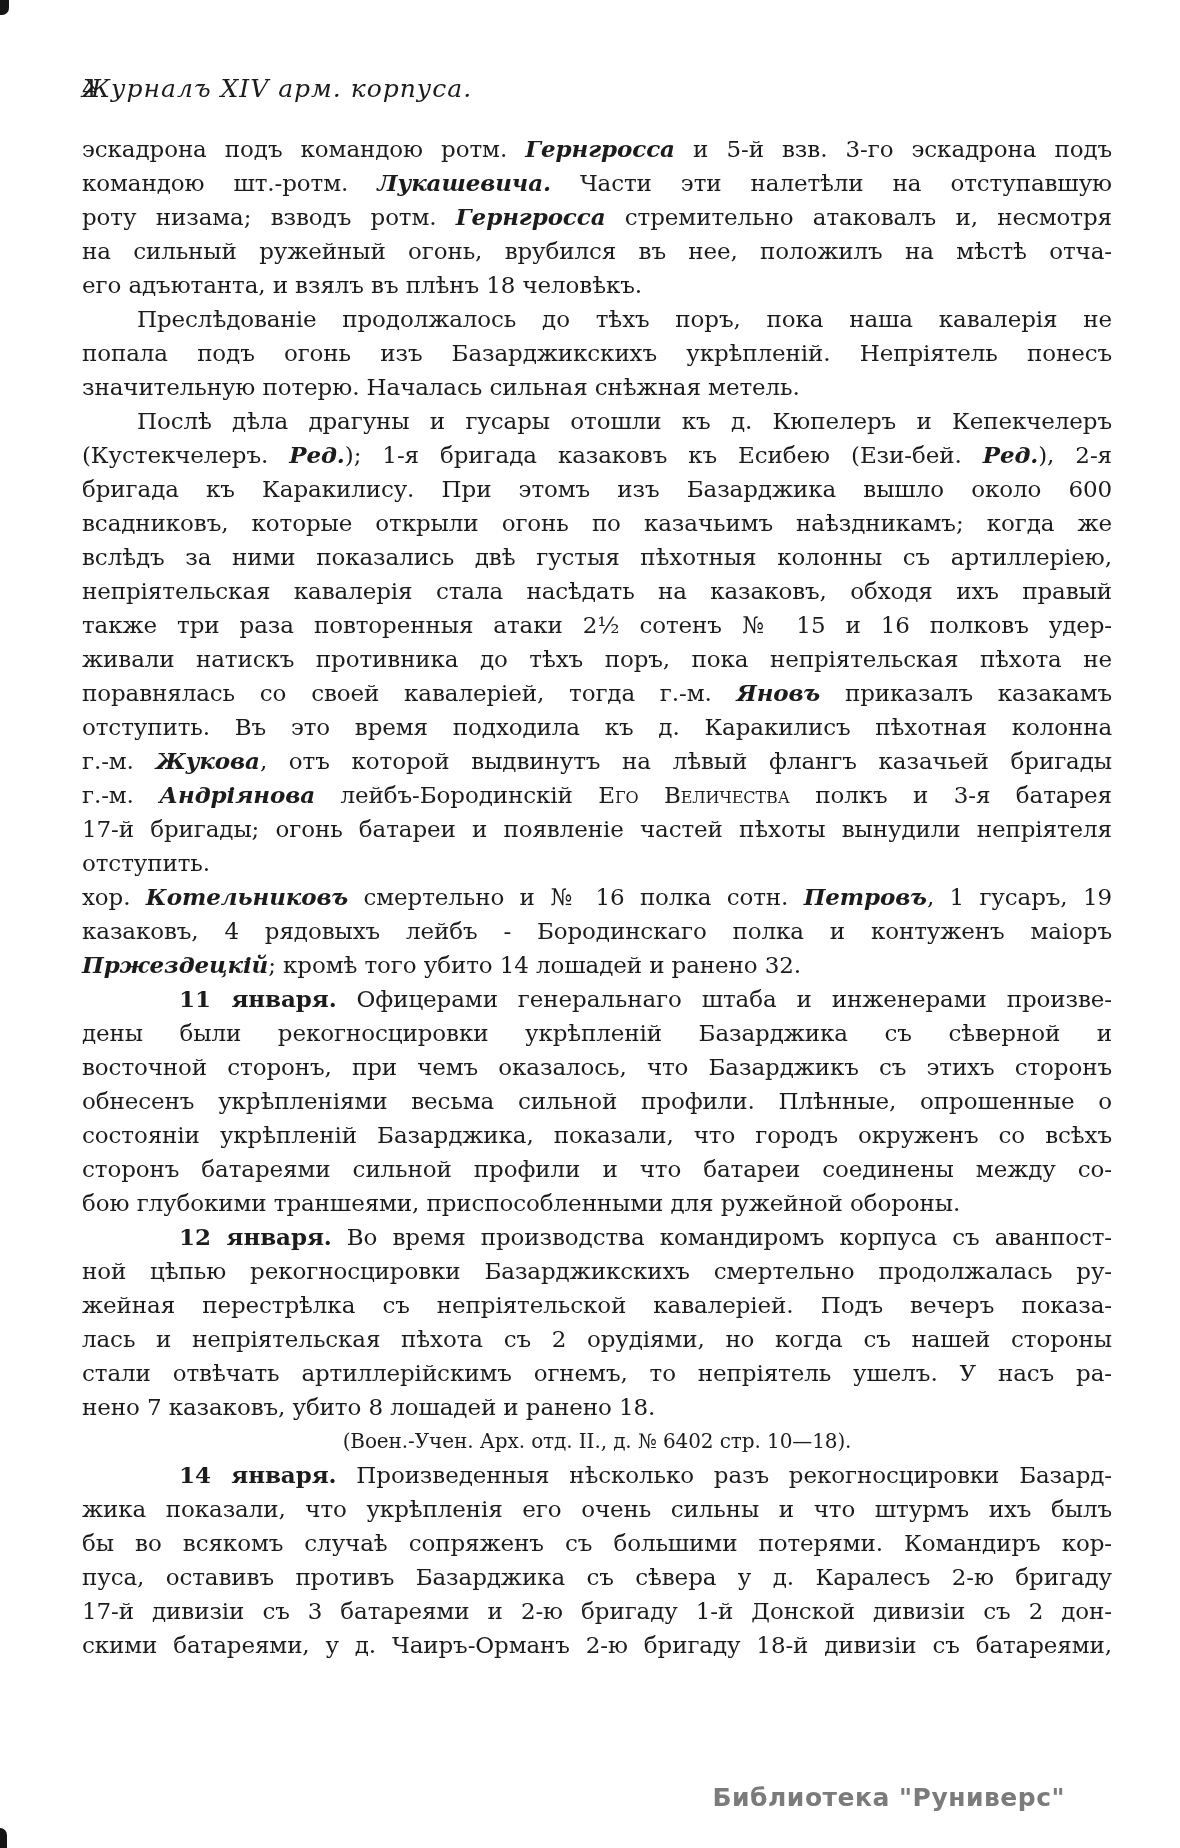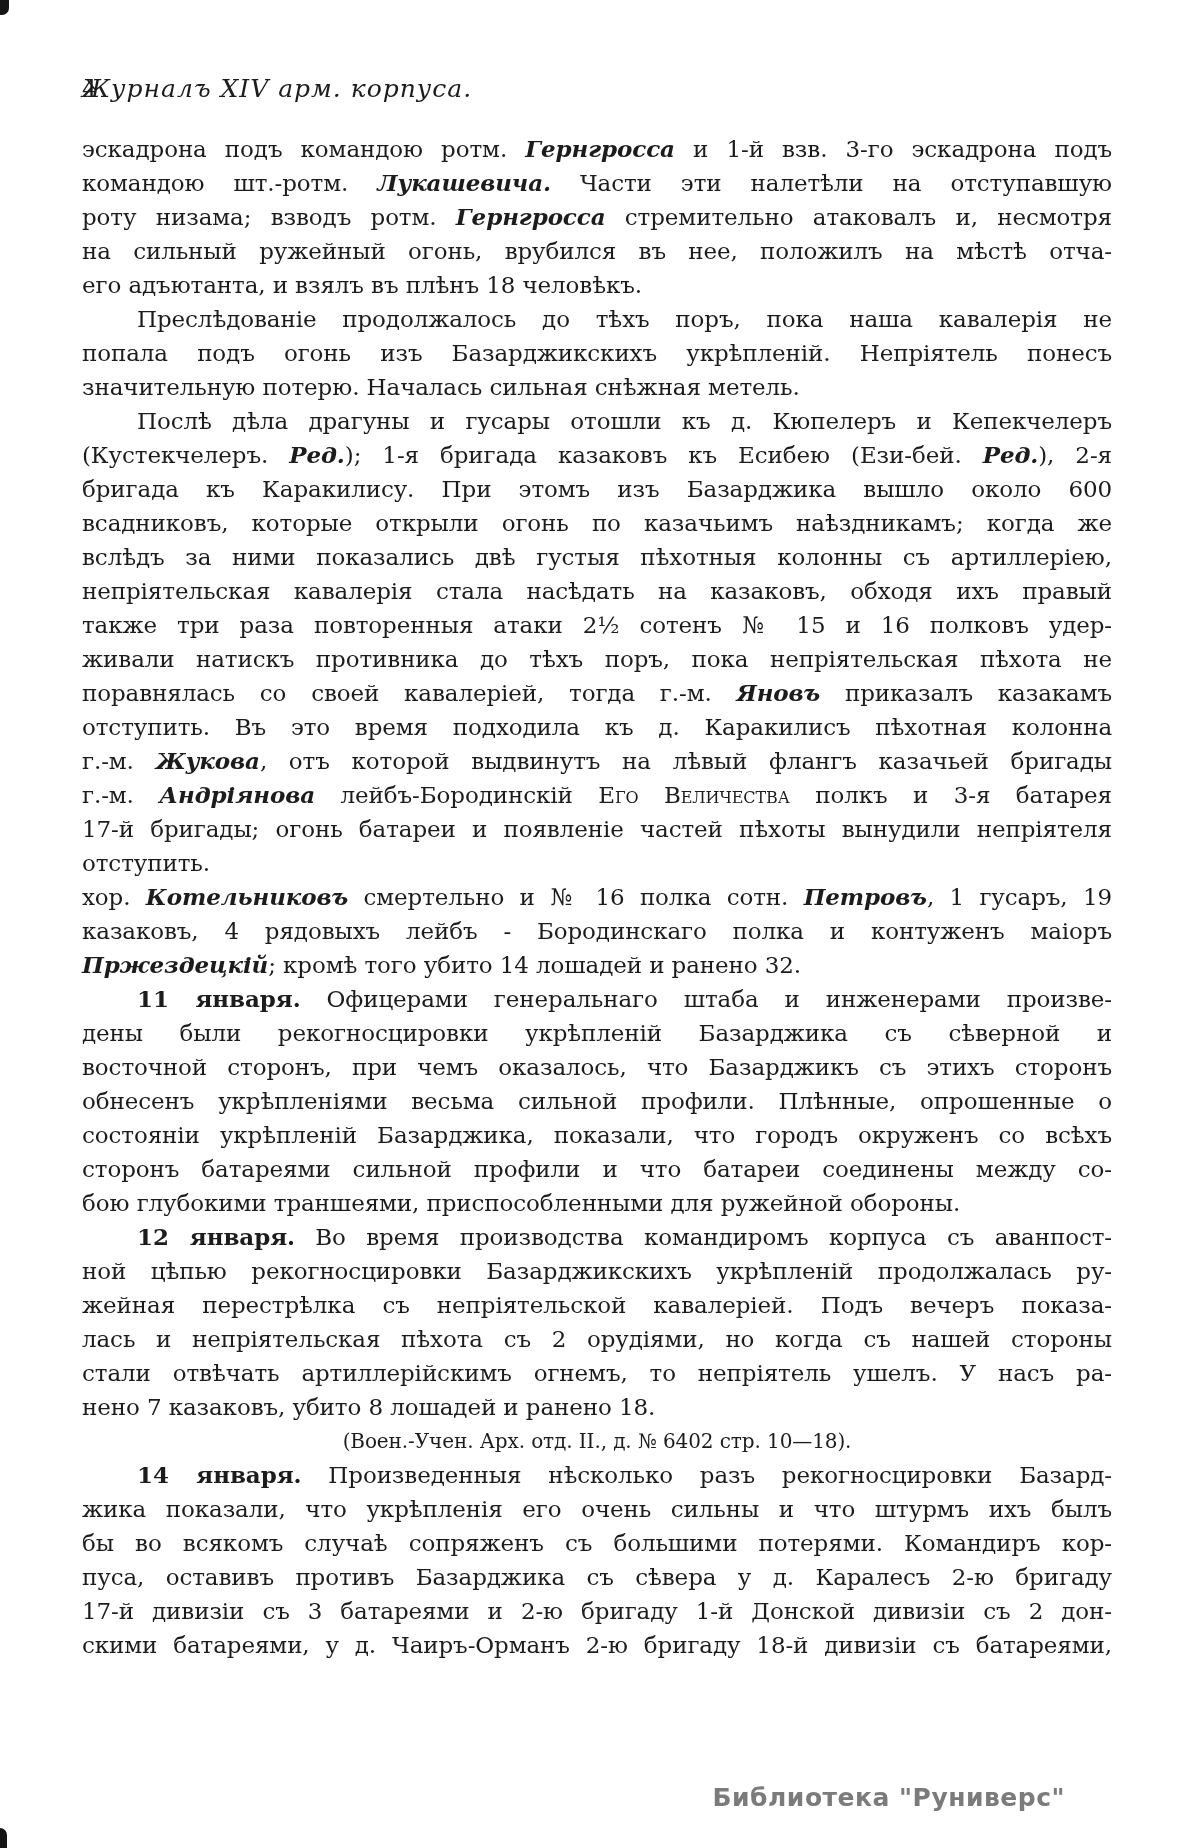--- a/index.html
+++ b/index.html
@@ -49,21 +49,21 @@
   }
   .line.last{text-align-last:left;}
   .line.indent{padding-left:55px;}
   .paragraph.citation .line{
     font-size:20px;
     text-align:right;
     text-align-last:center;
   }
   .seg-n{font-style:normal;}
   .seg-i{font-style:italic;font-weight:bold;}
-  .seg-b{font-weight:bold;}
+  .seg-b{font-weight:bold;margin-left:42px;}
   .seg-sc{font-variant:small-caps;}
 
   #watermark{
     position:absolute;
     top:1783px;right:115px;
     font-family:"DejaVu Sans", sans-serif;
     font-weight:bold;
     font-size:25px;
     letter-spacing:0.5px;
   }
@@ -75,21 +75,21 @@
   <div class="corner-chip" id="chip-tl"></div>
   <div class="corner-chip" id="chip-bl"></div>
 
   <div id="page-header">
     <span id="page-number">4</span>
     <span id="running-title">Журналъ XIV арм. корпуса.</span>
   </div>
 
   <div id="text-column">
       <div class="paragraph">
-        <div class="line"><span class="seg-n">эскадрона подъ командою ротм. </span><span class="seg-i">Гернгросса</span><span class="seg-n"> и 1-й взв. 3-го эскадрона подъ</span></div>
+        <div class="line"><span class="seg-n">эскадрона подъ командою ротм. </span><span class="seg-i">Гернгросса</span><span class="seg-n"> и 5-й взв. 3-го эскадрона подъ</span></div>
         <div class="line"><span class="seg-n">командою шт.-ротм. </span><span class="seg-i">Лукашевича.</span><span class="seg-n"> Части эти налетѣли на отступавшую</span></div>
         <div class="line"><span class="seg-n">роту низама; взводъ ротм. </span><span class="seg-i">Гернгросса</span><span class="seg-n"> стремительно атаковалъ и, несмотря</span></div>
         <div class="line"><span class="seg-n">на сильный ружейный огонь, врубился въ нее, положилъ на мѣстѣ отча-</span></div>
         <div class="line last"><span class="seg-n">его адъютанта, и взялъ въ плѣнъ 18 человѣкъ.</span></div>
       </div>
       <div class="paragraph">
         <div class="line indent"><span class="seg-n">Преслѣдованіе продолжалось до тѣхъ поръ, пока наша кавалерія не</span></div>
         <div class="line"><span class="seg-n">попала подъ огонь изъ Базарджикскихъ укрѣпленій. Непріятель понесъ</span></div>
         <div class="line last"><span class="seg-n">значительную потерю. Началась сильная снѣжная метель.</span></div>
       </div>
@@ -118,21 +118,21 @@
         <div class="line indent"><span class="seg-b">11 января.</span><span class="seg-n"> Офицерами генеральнаго штаба и инженерами произве-</span></div>
         <div class="line"><span class="seg-n">дены были рекогносцировки укрѣпленій Базарджика съ сѣверной и</span></div>
         <div class="line"><span class="seg-n">восточной сторонъ, при чемъ оказалось, что Базарджикъ съ этихъ сторонъ</span></div>
         <div class="line"><span class="seg-n">обнесенъ укрѣпленіями весьма сильной профили. Плѣнные, опрошенные о</span></div>
         <div class="line"><span class="seg-n">состояніи укрѣпленій Базарджика, показали, что городъ окруженъ со всѣхъ</span></div>
         <div class="line"><span class="seg-n">сторонъ батареями сильной профили и что батареи соединены между со-</span></div>
         <div class="line last"><span class="seg-n">бою глубокими траншеями, приспособленными для ружейной обороны.</span></div>
       </div>
       <div class="paragraph">
         <div class="line indent"><span class="seg-b">12 января.</span><span class="seg-n"> Во время производства командиромъ корпуса съ аванпост-</span></div>
-        <div class="line"><span class="seg-n">ной цѣпью рекогносцировки Базарджикскихъ укрѣпленій продолжалась ру-</span></div>
+        <div class="line"><span class="seg-n">ной цѣпью рекогносцировки Базарджикскихъ смертельно продолжалась ру-</span></div>
         <div class="line"><span class="seg-n">жейная перестрѣлка съ непріятельской кавалеріей. Подъ вечеръ показа-</span></div>
         <div class="line"><span class="seg-n">лась и непріятельская пѣхота съ 2 орудіями, но когда съ нашей стороны</span></div>
         <div class="line"><span class="seg-n">стали отвѣчать артиллерійскимъ огнемъ, то непріятель ушелъ. У насъ ра-</span></div>
         <div class="line last"><span class="seg-n">нено 7 казаковъ, убито 8 лошадей и ранено 18.</span></div>
       </div>
       <div class="paragraph citation">
         <div class="line last"><span class="seg-n">(Воен.-Учен. Арх. отд. II., д. № 6402 стр. 10—18).</span></div>
       </div>
       <div class="paragraph">
         <div class="line indent"><span class="seg-b">14 января.</span><span class="seg-n"> Произведенныя нѣсколько разъ рекогносцировки Базард-</span></div>

